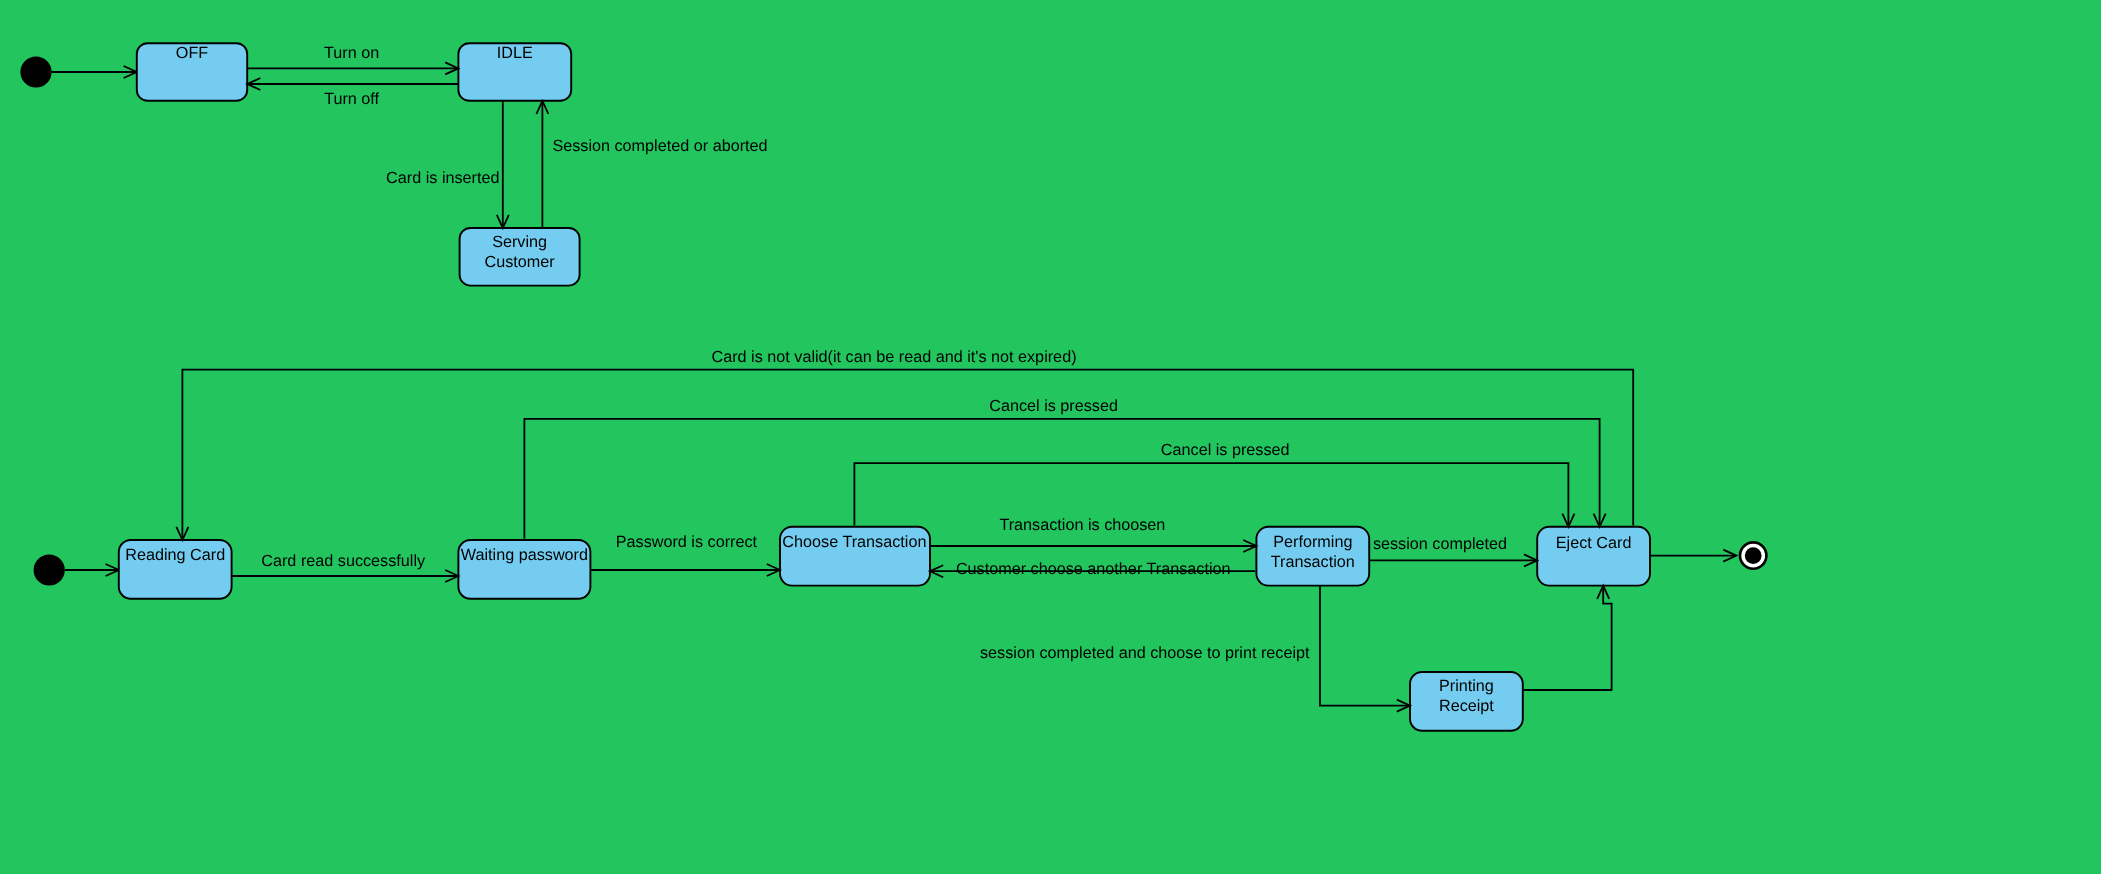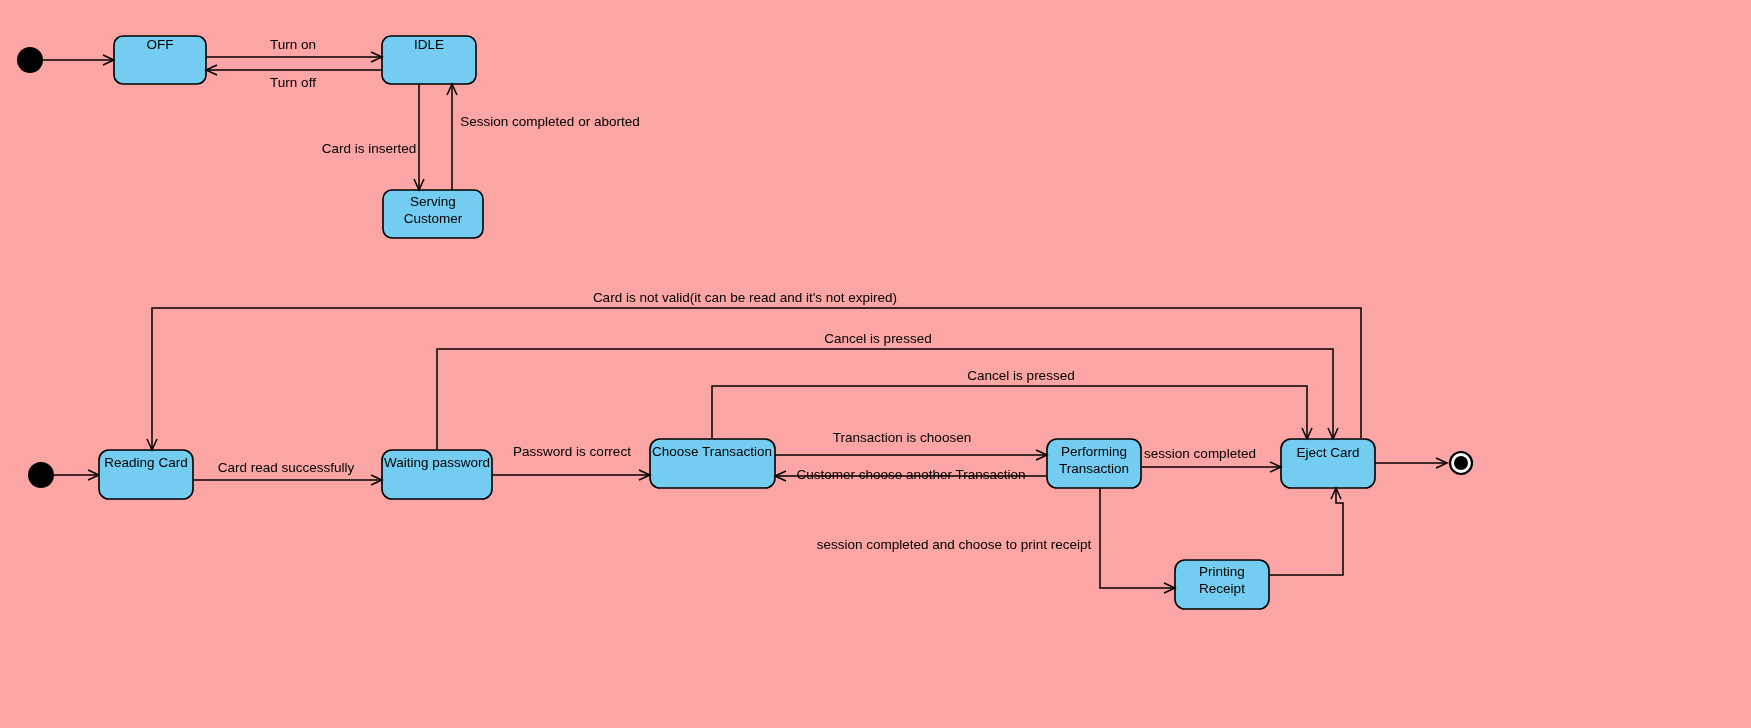--- a/index.html
+++ b/index.html
@@ -7,21 +7,21 @@
     padding: 0;
     background: #ffffff;
   }
   body {
     font-family: "Liberation Sans", sans-serif;
   }
   #canvas {
     position: relative;
     width: 1751px;
     height: 728px;
-    background: #fca5a5;
+    background: #22c55e;
     overflow: hidden;
   }
   svg.diagram {
     position: absolute;
     left: 0;
     top: 0;
     width: 1751px;
     height: 728px;
   }
   .state-rect {

